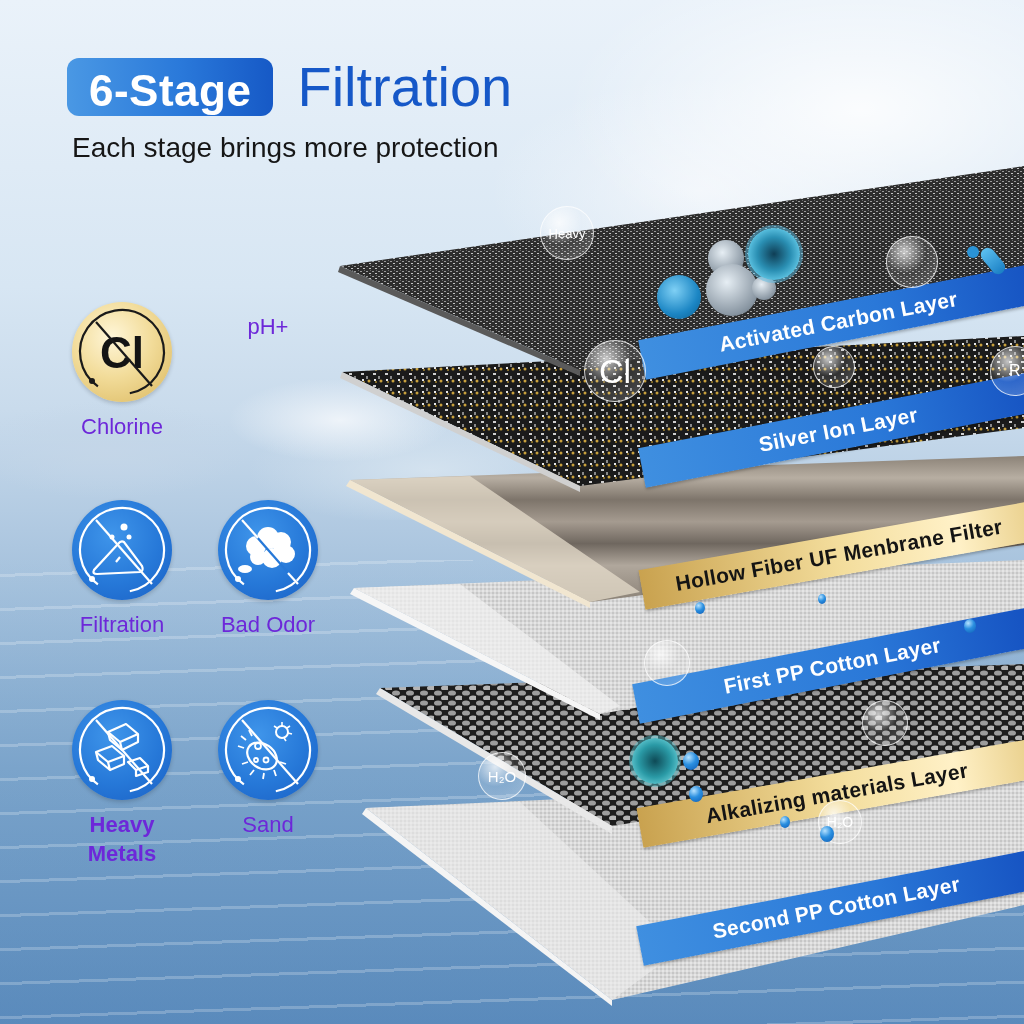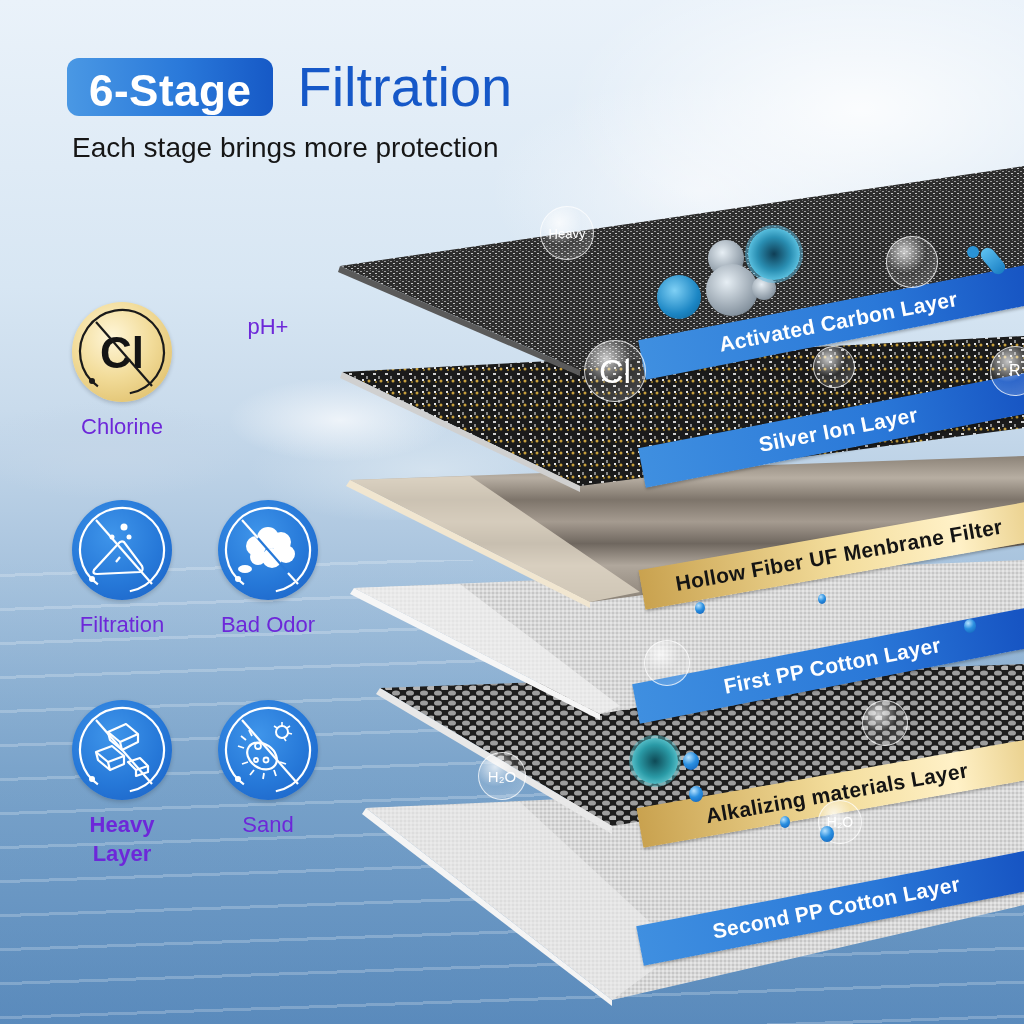--- a/index.html
+++ b/index.html
@@ -160,21 +160,21 @@
             <path d="M24 52 L26 60 L38 70 L36 62"></path>
             <path d="M52 56 L52 64 L38 70"></path>
           <path d="M56 62 L68 58 L76 66 L64 70 Z"></path>
             <path d="M64 70 L64 76 L76 72 L76 66"></path>
         </g>
         <line x1="24" y1="20" x2="80" y2="84" stroke="#fff" stroke-width="2.2"></line>
       </svg>
     </div>
     <div class="label">
       <span>Heavy</span><br>
-      <span>Layer</span>
+      <span>Metals</span>
     </div>
   </div>
 
   <div class="feature" style="left:140px; top:398px;">
     <div class="badge blue">
       <svg width="100" height="100" viewBox="0 0 100 100">
         <circle cx="50" cy="50" r="42" fill="none" stroke="#fff" stroke-width="2.2" stroke-dasharray="230 34" transform="rotate(125 50 50)"></circle>
         <circle cx="20" cy="79" r="3" fill="#fff"></circle>
         <ellipse cx="44" cy="56" rx="16" ry="12" fill="none" stroke="#fff" stroke-width="2.2" transform="rotate(35 44 56)"></ellipse>
         <g stroke="#fff" stroke-width="1.8">

